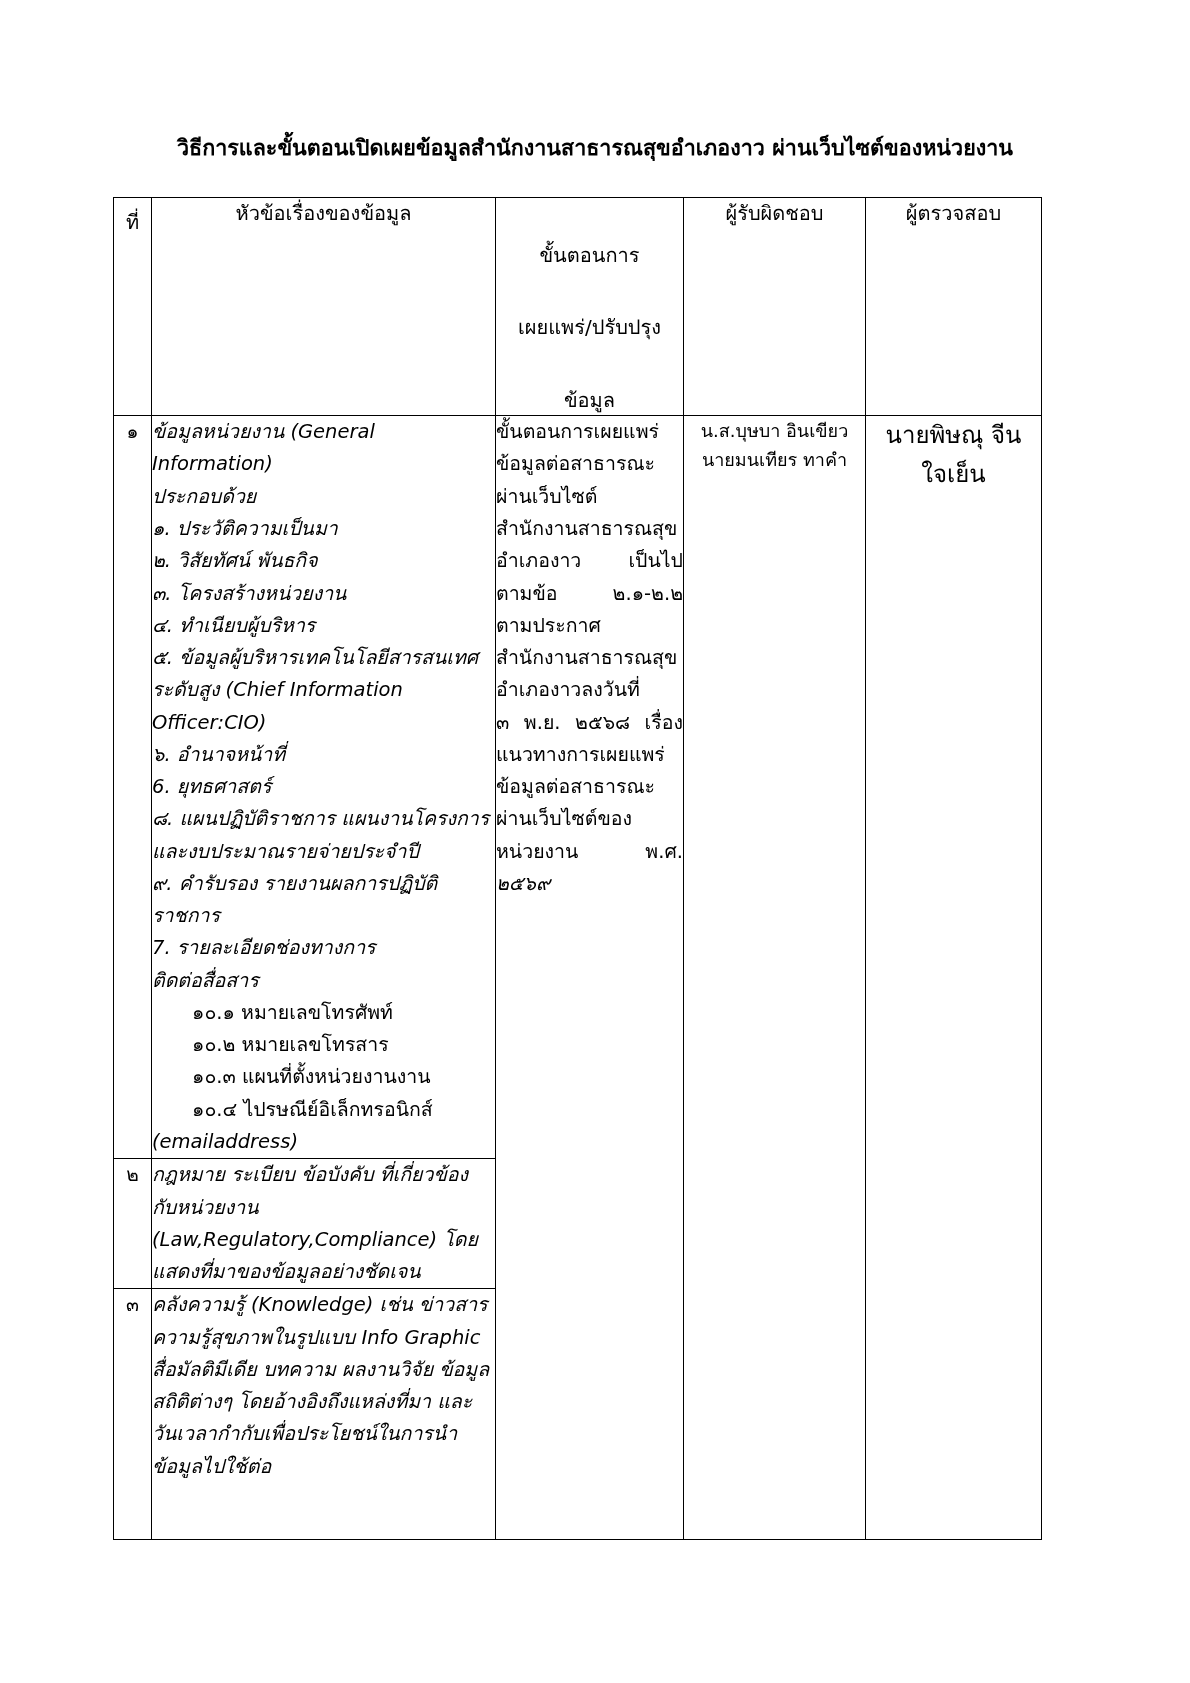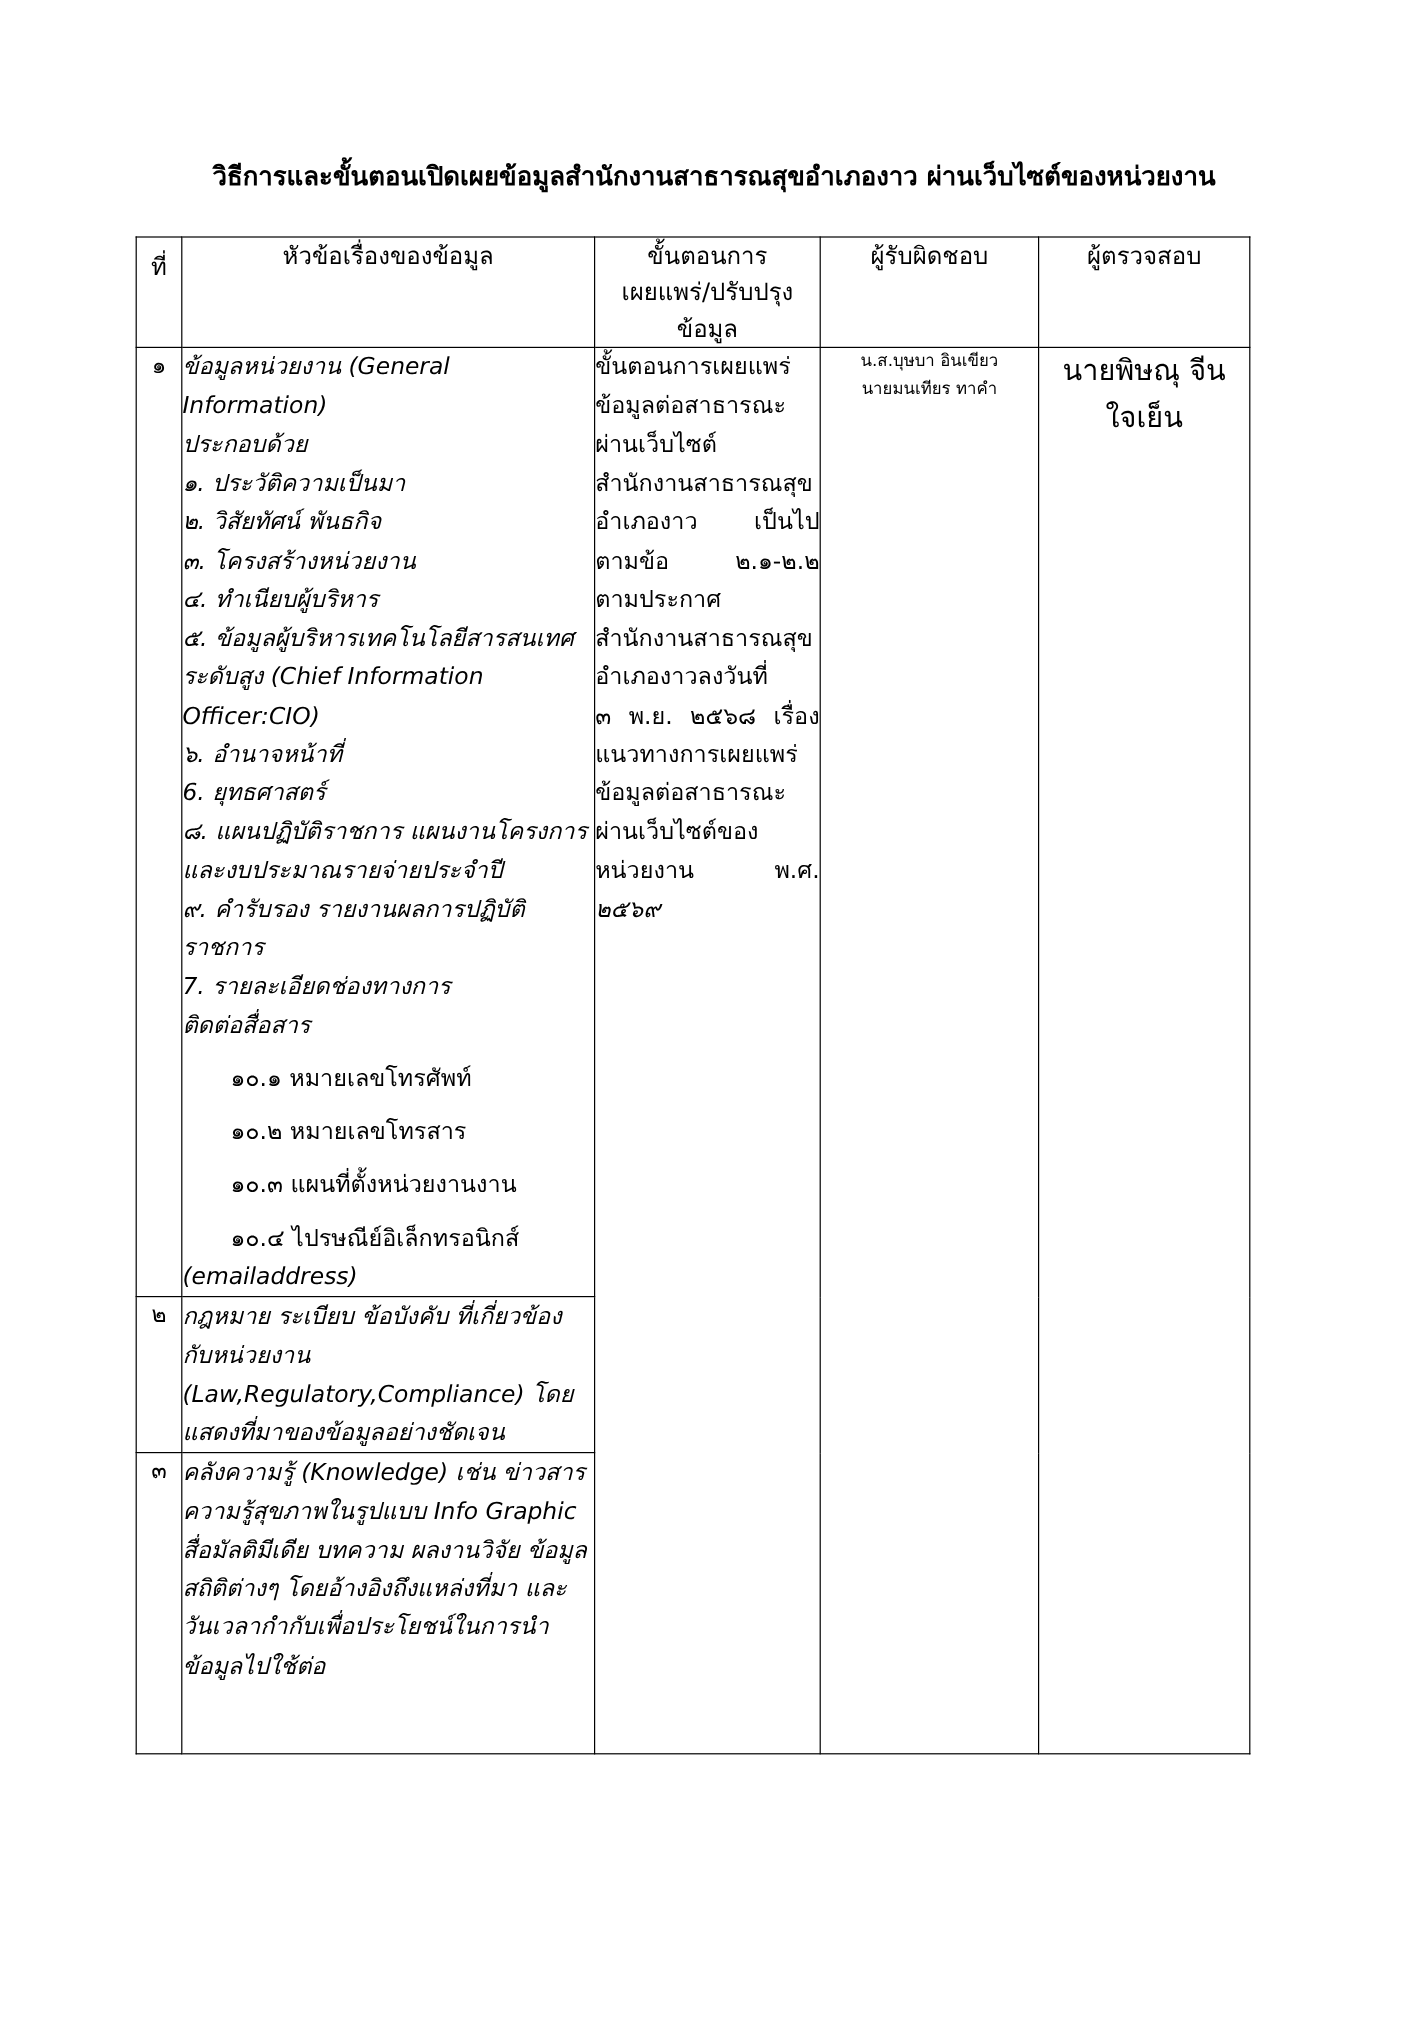--- a/index.html
+++ b/index.html
@@ -65,20 +65,21 @@
     font-size: 20px;
     line-height: 1.52;
     padding: 9px 4px 10px 4px;
     vertical-align: top;
   }
   thead td.h-no {
     padding-top: 9px;
   }
   .hdr-block {
     display: block;
+    margin-top: 42px;
   }
 
   
   td.cell-no {
     text-align: center;
     font-size: 19px;
     line-height: 1.62;
     padding: 10px 2px 0 2px;
   }
   td.cell-topic {
@@ -90,32 +91,32 @@
     padding: 9px 9px 8px 10px;
     font-size: 19.5px;
     line-height: 1.655;
     text-align: justify;
     text-align-last: left;
     -moz-text-align-last: left;
     word-spacing: 0px;
   }
   td.cell-resp {
     padding: 9px 6px 8px 10px;
-    font-size: 14px;
+    font-size: 18px;
     line-height: 1.62;
     text-align: center;
   }
   td.cell-check {
     padding: 9px 6px 8px 8px;
     font-size: 24px;
     line-height: 1.62;
     text-align: center;
   }
   .line { display: block; font-style: italic; }
-  .indent-1 { display: block; padding-left: 40px; margin-top: 12px; }
+  .indent-1 { display: block; padding-left: 40px; }
   .resp-line { display: block; text-align: center; }
   .spaced {
     display: block;
     text-align: justify;
     text-align-last: justify;
     -moz-text-align-last: justify;
   }
 </style>
 </head>
 <body>

